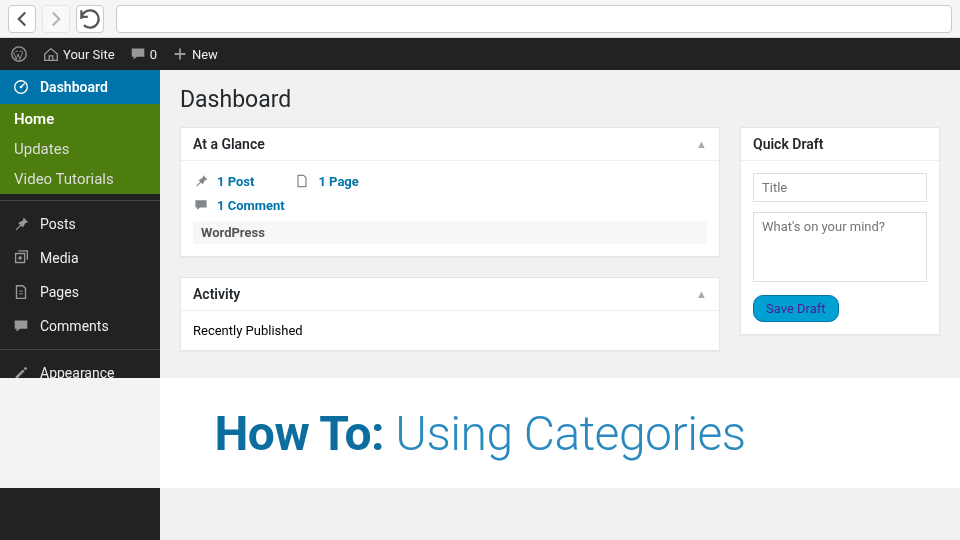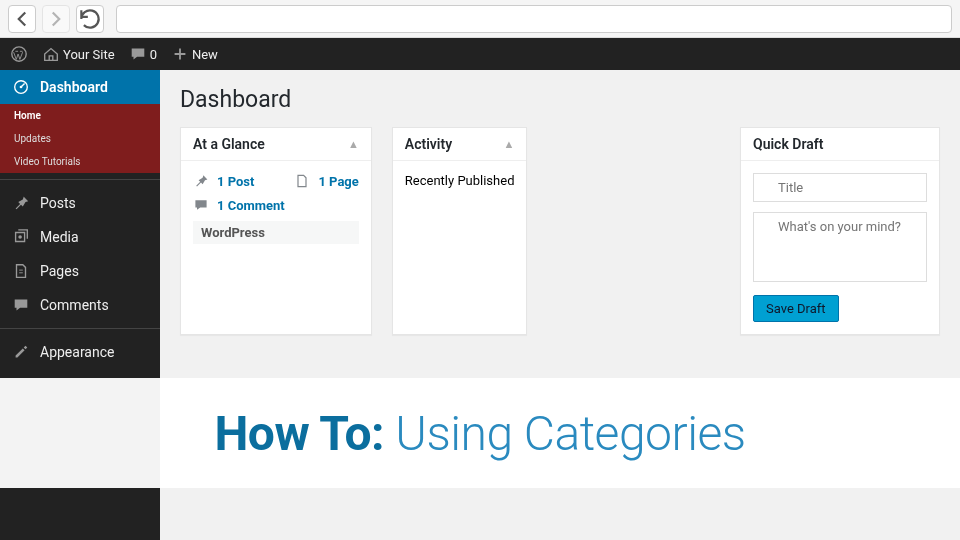--- a/index.html
+++ b/index.html
@@ -13,45 +13,45 @@
 .admin-bar { height: 32px; background: #222; display: flex; align-items: center; padding: 0 10px; gap: 14px; color: #eee; font-size: 13px; }
 .admin-bar .item { display: flex; align-items: center; gap: 3px; cursor: pointer; }
 .ab-icon { display: inline-flex; align-items: center; justify-content: center; width: 18px; height: 18px; color: #999; }
 
 .wrap { display: flex; height: calc(540px - 38px - 32px); }
 .sidebar { width: 160px; background: #222; color: #eee; font-size: 14px; display: flex; flex-direction: column; }
 .menu-item { padding: 8px 12px; display: flex; align-items: center; gap: 10px; color: #eee; cursor: pointer; position: relative; }
 .menu-item.current { background: #0073aa; color: #fff; font-weight: 600; }
 .menu-item.current::after { content: ""; position: absolute; right: -10px; top: 50%; transform: translateY(-50%); border: 10px solid transparent; border-left-color: #0073aa; }
 .menu-sep { border-top: 1px solid #444; margin: 6px 0; }
-.sub-item { padding: 6px 12px 6px 14px; font-size: 10px; color: #ddd; background: #7f1d1d; cursor: pointer; }
+.sub-item { padding: 6px 12px 6px 14px; font-size: 15px; color: #ddd; background: #4d7c0f; cursor: pointer; }
 .sub-item.current { color: #fff; font-weight: 600; }
 .menu-icon { width: 18px; height: 18px; color: #999; display: inline-flex; align-items: center; justify-content: center; }
 .menu-item.current .menu-icon { color: #fff; }
 .collapse { margin-top: auto; padding: 10px 12px; color: #999; font-size: 13px; display: flex; align-items: center; gap: 8px; cursor: pointer; border-top: 1px solid #444; }
 
 .content { flex: 1; background: #f1f1f1; padding: 16px 20px; overflow: hidden; }
 .page-title { font-size: 23px; font-weight: 400; color: #23282d; margin-bottom: 14px; }
 .cols { display: flex; gap: 20px; }
-.col-left { flex: 1; display: flex; flex-direction: row; gap: 20px; }
+.col-left { flex: 1; display: flex; flex-direction: column; gap: 20px; }
 .col-right { width: 200px; }
 
 .postbox { background: #fff; border: 1px solid #e5e5e5; box-shadow: 0 1px 1px rgba(0,0,0,0.04); }
 .postbox-header { padding: 8px 12px; border-bottom: 1px solid #eee; display: flex; align-items: center; justify-content: space-between; }
 .postbox-header h2 { font-size: 14px; font-weight: 600; color: #23282d; }
 .toggle { color: #aaa; font-size: 11px; cursor: pointer; }
 .postbox-body { padding: 12px; font-size: 13px; }
 .glance-row { display: flex; gap: 40px; margin-bottom: 8px; }
 .glance-item { display: flex; align-items: center; gap: 8px; color: #0073aa; cursor: pointer; font-weight: bold; }
 .glance-item .gicon { color: #82878c; }
 .wp-version { background: #f6f7f7; padding: 4px 8px; margin-top: 8px; font-size: 13px; color: #555; font-weight: bold; }
 
-.qd-field { width: 100%; border: 1px solid #ddd; padding: 6px 24px; font-size: 13px; margin-bottom: 10px; font-family: inherit; }
+.qd-field { width: 100%; border: 1px solid #ddd; padding: 6px 8px; font-size: 13px; margin-bottom: 10px; font-family: inherit; }
 textarea.qd-field { height: 70px; resize: none; }
-.button-primary { background: #00a0d2; border: 1px solid #0073aa; color: #0f172a; padding: 5px 12px; font-size: 13px; border-radius: 2px; cursor: pointer; }
+.button-primary { background: #00a0d2; border: 1px solid #0073aa; color: #4c1d95; padding: 5px 12px; font-size: 13px; border-radius: 10px; cursor: pointer; }
 
 .overlay { position: absolute; left: 0; right: 0; top: 378px; height: 110px; background: rgba(255,255,255,0.95); display: flex; align-items: center; justify-content: center; font-size: 48px; color: #0b6e9e; font-weight: 300; letter-spacing: -0.5px; }
 .overlay .bold { font-weight: 700; color: #0b6e9e; }
 .overlay .thin { font-weight: 300; color: #2a8abf; }
 
 svg { width: 100%; height: 100%; display: block; }
 </style>
 </head>
 <body>
 

